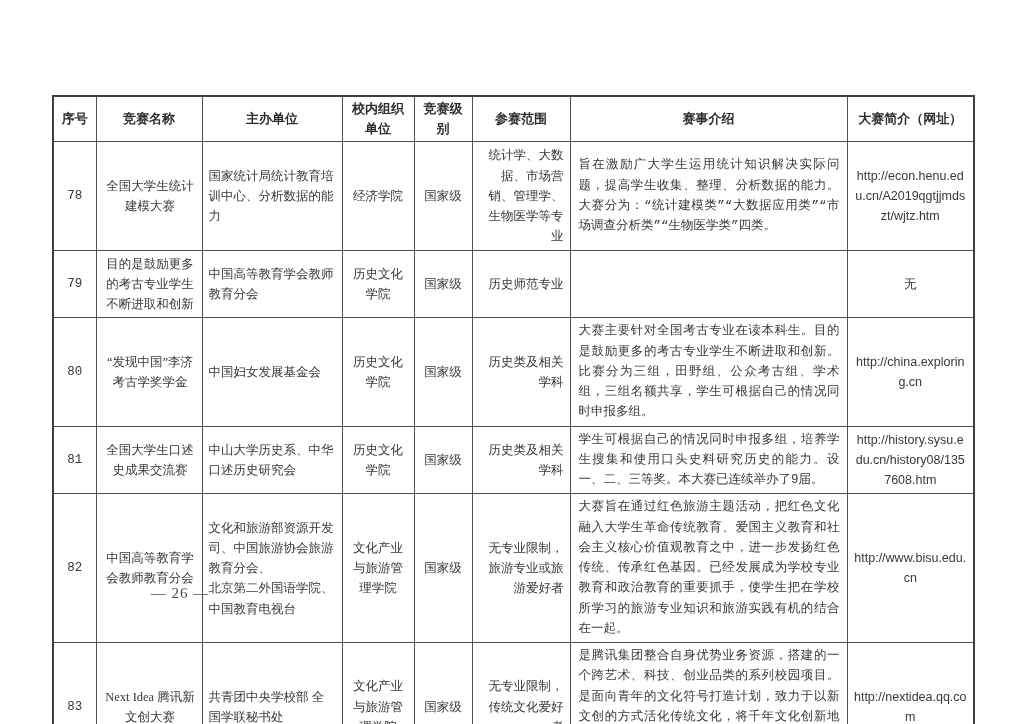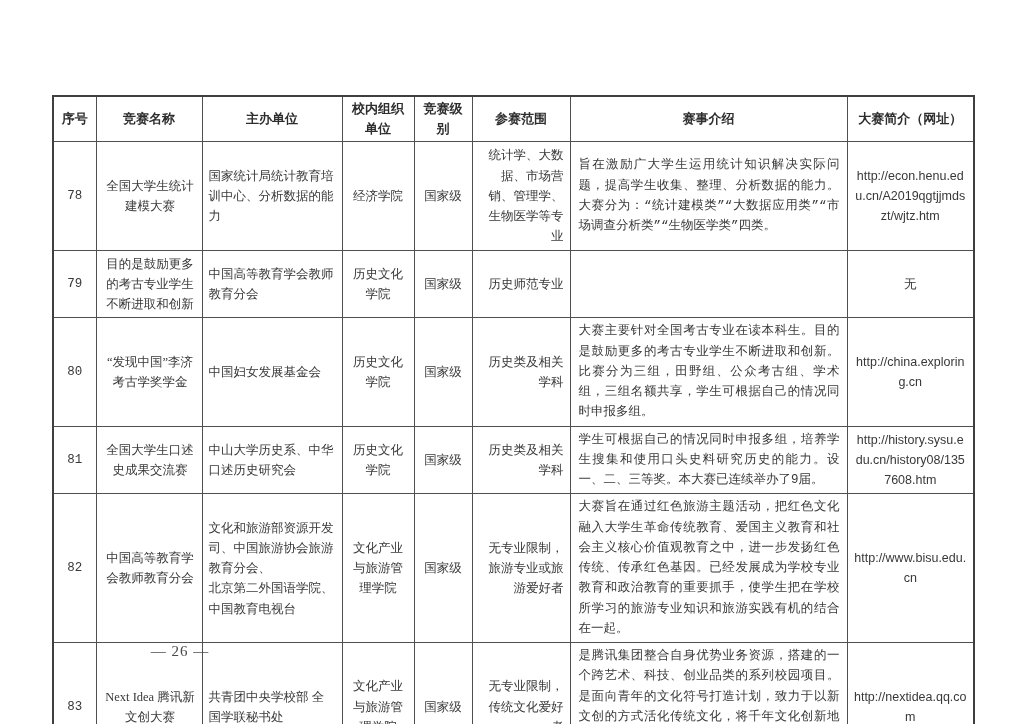--- a/index.html
+++ b/index.html
@@ -60,21 +60,21 @@
   tr.r-head { height: 44px; margin-left: 45px; }
   tr.r-78 { height: 85px; }
   tr.r-79 { height: 51px; }
   tr.r-80 { height: 80px; }
   tr.r-81 { height: 55px; }
   tr.r-82 { height: 119px; }
   tr.r-83 { height: 89px; }
   .page-number {
     position: absolute;
     left: 128px;
-    top: 643px;
+    top: 585px;
     width: 104px;
     text-align: center;
     font-size: 15px;
     color: #4a4a4a;
     letter-spacing: 1px;
   }
 </style>
 </head>
 <body>
 

